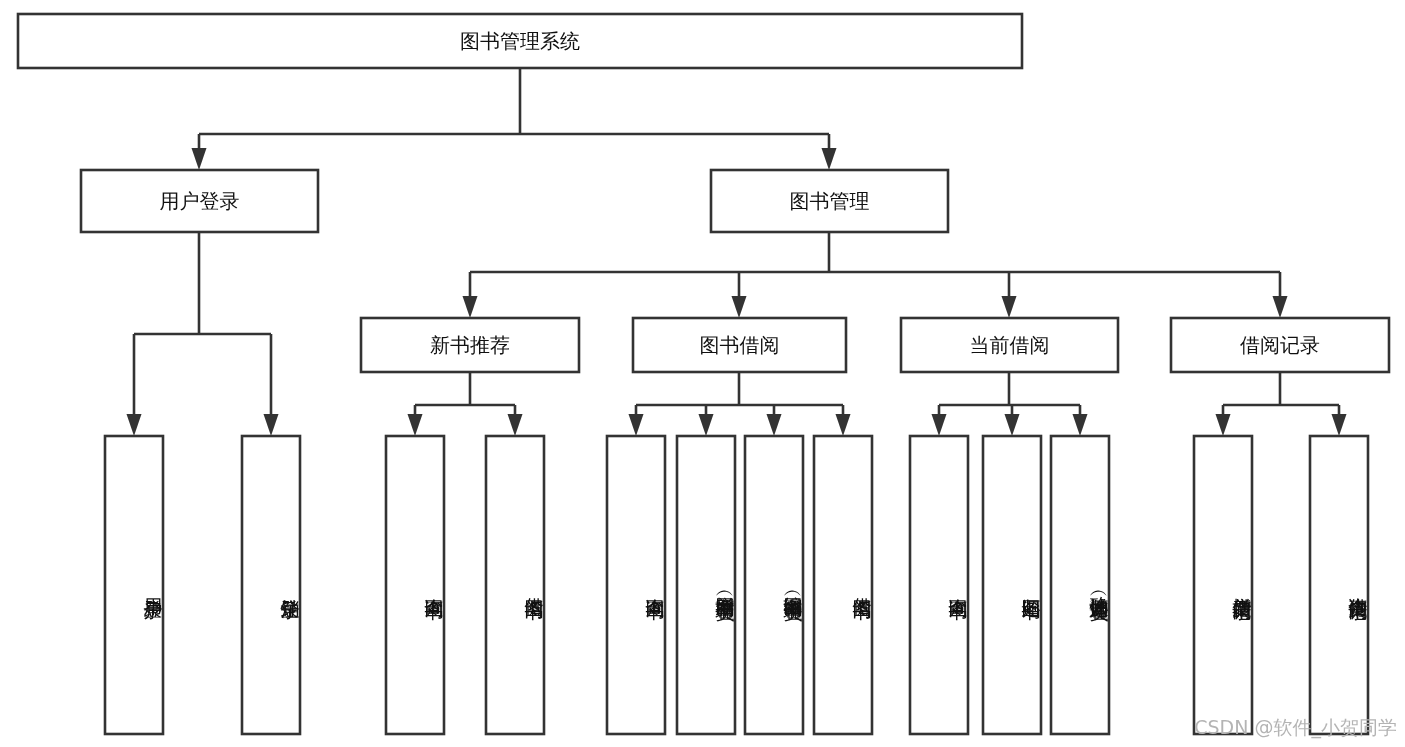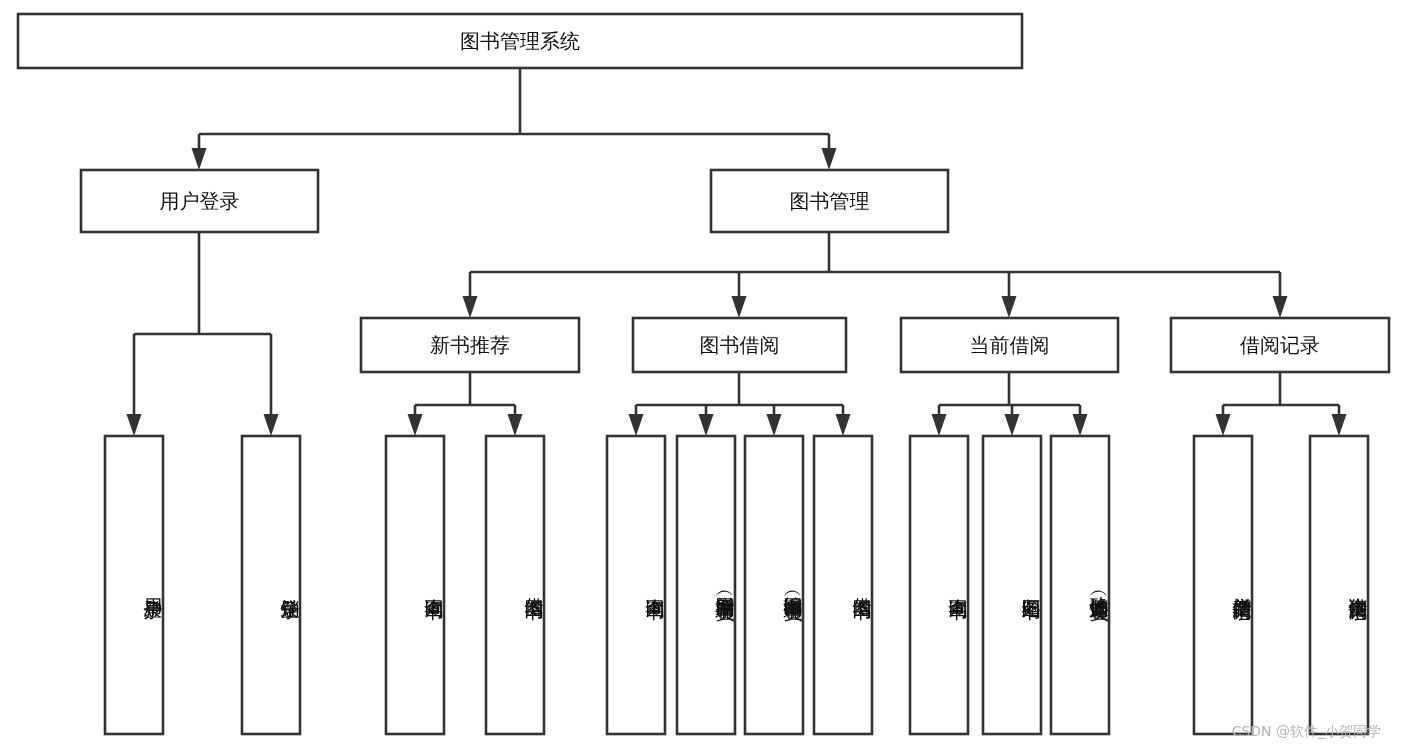--- a/index.html
+++ b/index.html
@@ -52,24 +52,24 @@
     text-orientation:upright;
     display:flex;
     align-items:flex-start;
     justify-content:center;
     letter-spacing:1px;
     white-space:nowrap;
     pointer-events:none;
   }
   .watermark{
     position:absolute;
-    right:24px;
+    right:8px;
     bottom:6px;
     font-family:"DejaVu Sans","Liberation Sans",sans-serif;
-    font-size:14px;
+    font-size:19px;
     color:#b4b4b4;
     white-space:nowrap;
     user-select:none;
   }
 </style>
 </head>
 <body>
 
 <div id="diagram-root">
   <svg id="tree-canvas" viewBox="0 0 1405 747">

